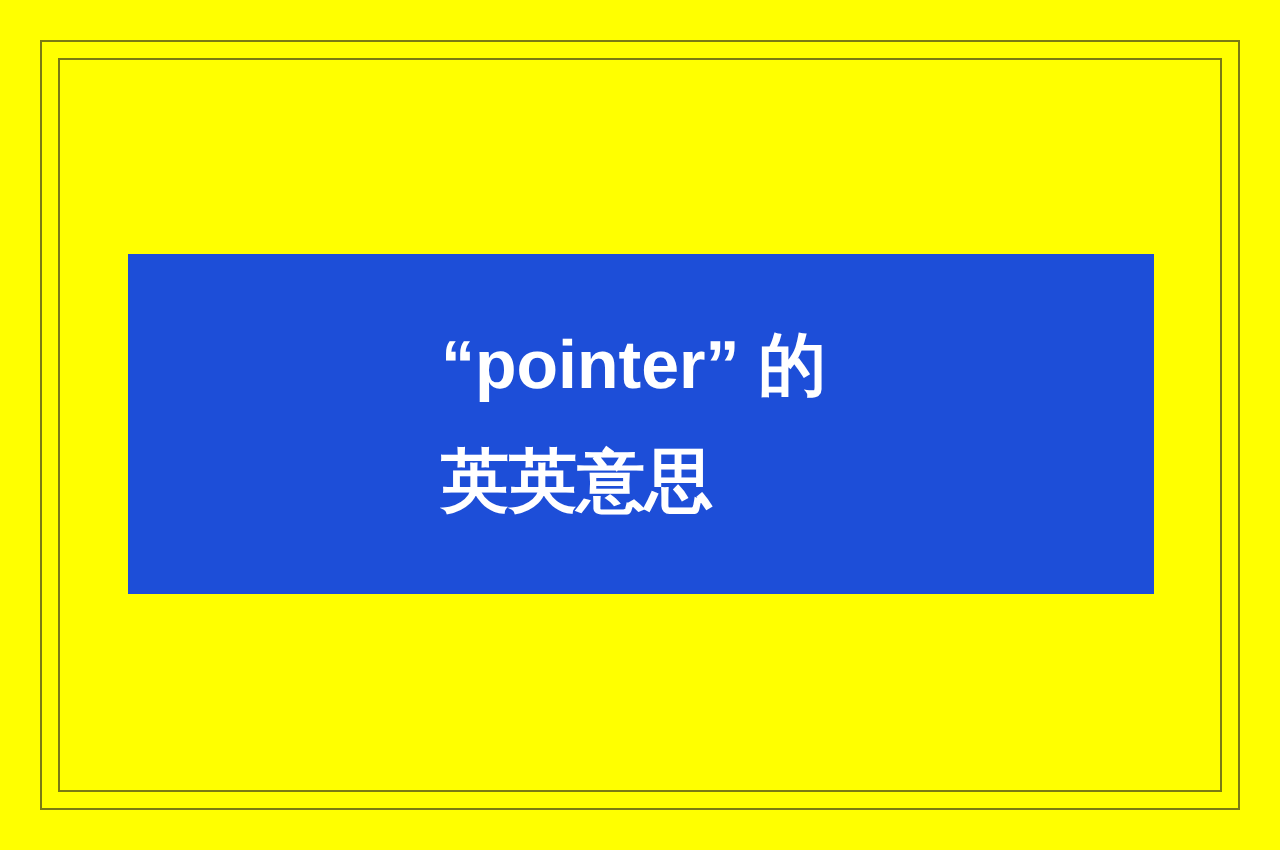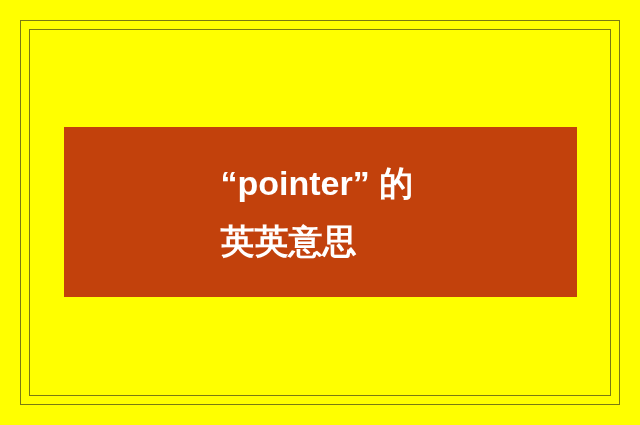--- a/index.html
+++ b/index.html
@@ -48,21 +48,21 @@
     pointer-events: none;
   }
 
   
   .title-plate {
     position: absolute;
     left: 64px;
     top: 127px;
     width: 513px;
     height: 170px;
-    background: #c2410c;
+    background: #1d4ed8;
     box-sizing: border-box;
     display: flex;
     align-items: center;
     justify-content: center;
   }
 
   .title-text {
     width: 200px;
     margin: 0;
     color: #ffffff;

